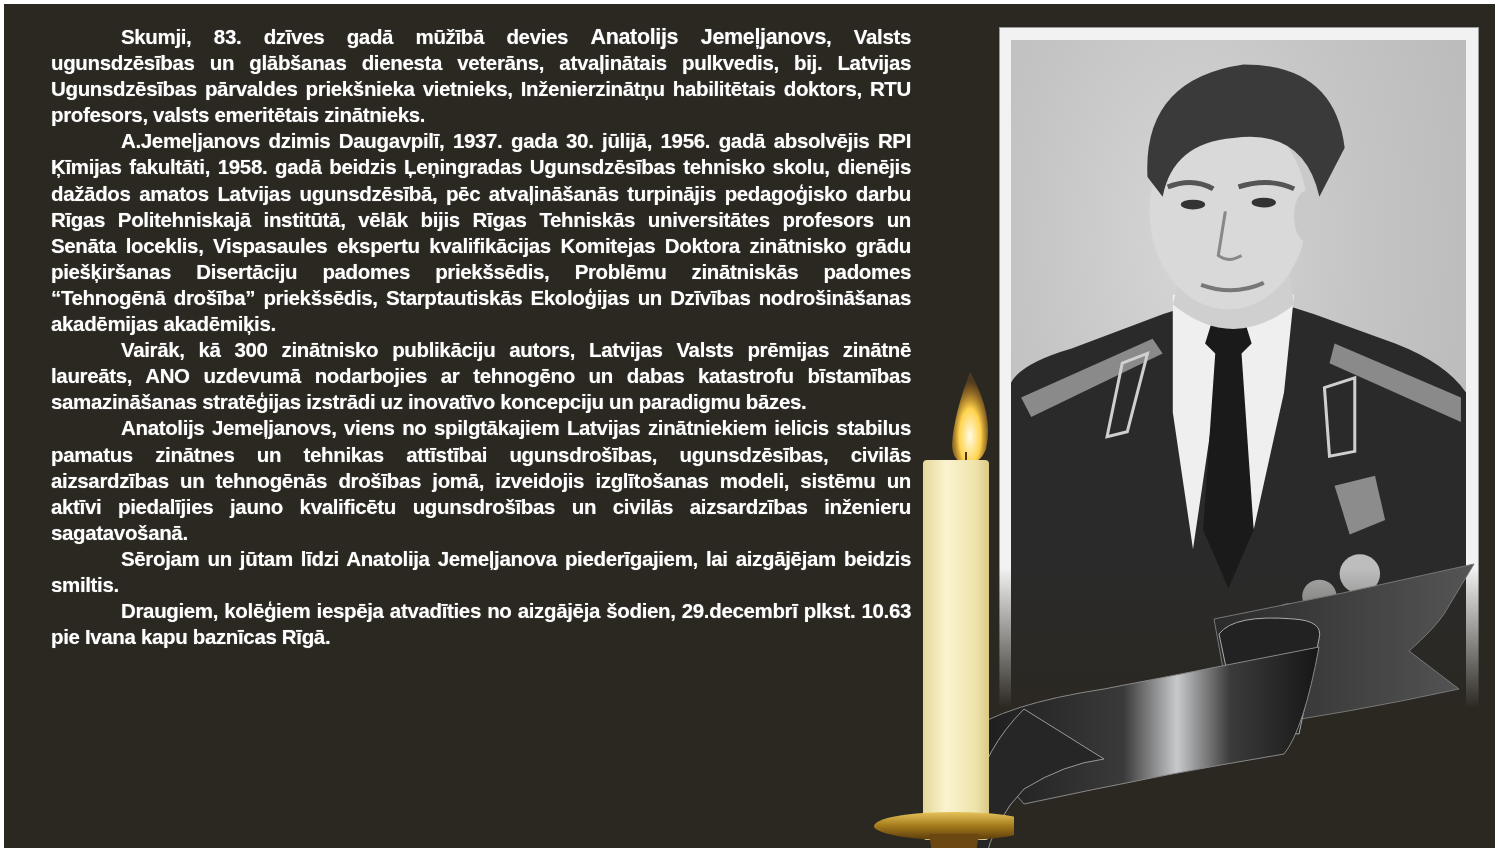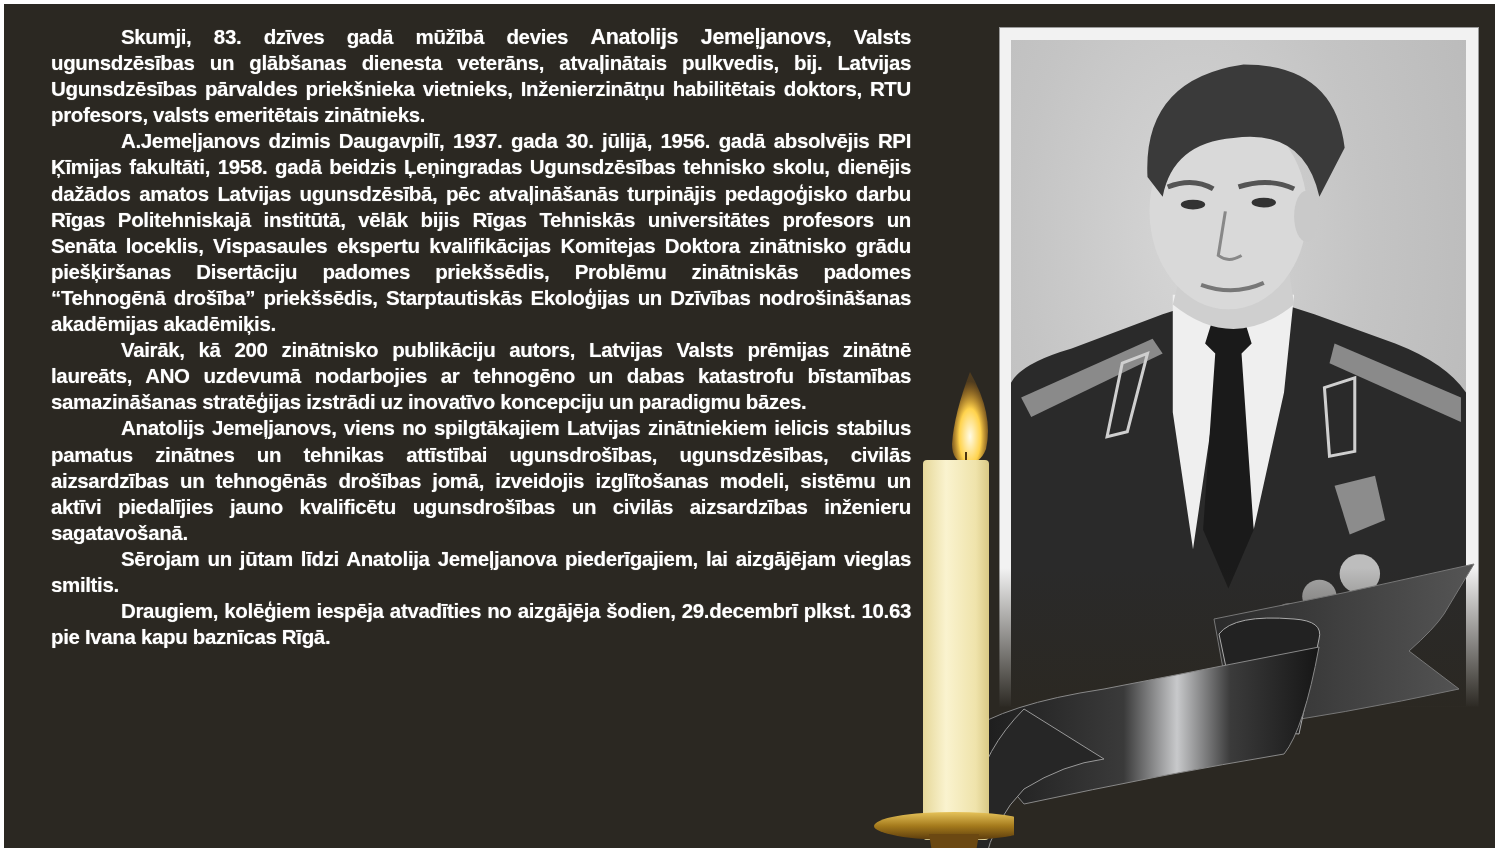--- a/index.html
+++ b/index.html
@@ -68,23 +68,23 @@
   }
 </style>
 </head>
 <body>
 
 <div class="panel">
 
   <div class="text-col">
     <p class="para"><span>Skumji, 83. dzīves gadā mūžībā devies </span><span class="name">Anatolijs Jemeļjanovs</span><span>, Valsts ugunsdzēsības un glābšanas dienesta veterāns, atvaļinātais pulkvedis, bij. Latvijas Ugunsdzēsības pārvaldes priekšnieka vietnieks, Inženierzinātņu habilitētais doktors, RTU profesors, valsts emeritētais zinātnieks.</span></p>
     <p class="para">A.Jemeļjanovs dzimis Daugavpilī, 1937. gada 30. jūlijā, 1956. gadā absolvējis RPI Ķīmijas fakultāti, 1958. gadā beidzis Ļeņingradas Ugunsdzēsības tehnisko skolu, dienējis dažādos amatos Latvijas ugunsdzēsībā, pēc atvaļināšanās turpinājis pedagoģisko darbu Rīgas Politehniskajā institūtā, vēlāk bijis Rīgas Tehniskās universitātes profe­sors un Senāta loceklis, Vispasaules ekspertu kvalifikācijas Komitejas Doktora zinātnisko grādu piešķiršanas Disertāciju padomes priekšsēdis, Problēmu zinātniskās padomes “Tehnogēnā drošība” priekšsēdis, Starptautiskās Ekoloģijas un Dzīvības nodrošināšanas akadēmijas akadēmiķis.</p>
-    <p class="para">Vairāk, kā 200 zinātnisko publikāciju autors, Latvijas Valsts prēmi­jas zinātnē laureāts, ANO uzdevumā nodarbojies ar tehnogēno un dabas katastrofu bīstamības samazināšanas stratēģijas izstrādi uz inovatīvo koncepciju un paradigmu bāzes.</p>
+    <p class="para">Vairāk, kā 300 zinātnisko publikāciju autors, Latvijas Valsts prēmi­jas zinātnē laureāts, ANO uzdevumā nodarbojies ar tehnogēno un dabas katastrofu bīstamības samazināšanas stratēģijas izstrādi uz inovatīvo koncepciju un paradigmu bāzes.</p>
     <p class="para">Anatolijs Jemeļjanovs, viens no spilgtākajiem Latvijas zinātnieki­em ielicis stabilus pamatus zinātnes un tehnikas attīstībai ugunsdrošības, ugunsdzēsības, civilās aizsardzības un tehnogēnās drošības jomā, izveidojis izglītošanas modeli, sistēmu un aktīvi piedalī­jies jauno kvalificētu ugunsdrošības un civilās aizsardzības inženieru sagatavošanā.</p>
-    <p class="para">Sērojam un jūtam līdzi Anatolija Jemeļjanova piederīgajiem, lai aizgājējam vieglas smiltis.</p>
+    <p class="para">Sērojam un jūtam līdzi Anatolija Jemeļjanova piederīgajiem, lai aizgājējam beidzis smiltis.</p>
     <p class="para">Draugiem, kolēģiem iespēja atvadīties no aizgājēja šodien, 29.de­cembrī plkst. 10.63 pie Ivana kapu baznīcas Rīgā.</p>
   </div>
 
   <div class="photo-frame">
     <div class="photo">
       <svg viewBox="0 0 450 680" preserveAspectRatio="none">
 
         <path d="M0 140 L0 680 L450 680 L450 150 Q430 120 380 100 L300 70 L270 60 L180 60 L150 70 L60 105 Q10 120 0 140 Z" fill="#2a2a2a" transform="translate(0,210)"></path>
 
         <path d="M10 365 L140 305 L150 320 L20 385 Z" fill="#8a8a8a"></path>

